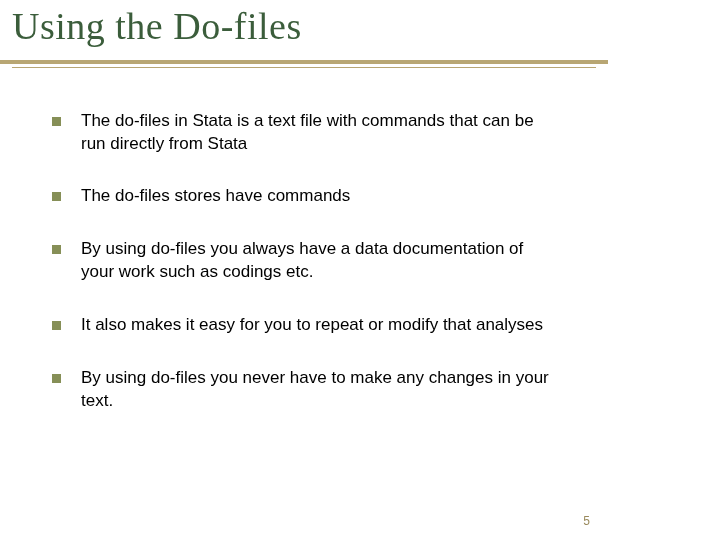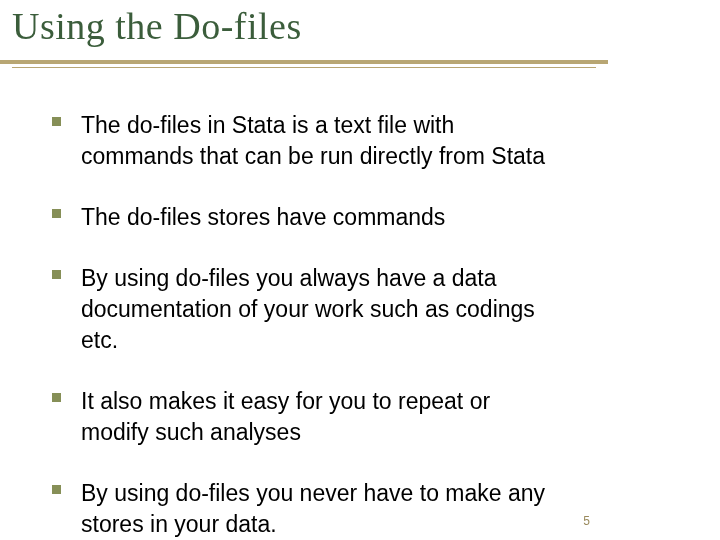--- a/index.html
+++ b/index.html
@@ -50,21 +50,21 @@
   }
   .bullet-marker {
     width: 9px;
     height: 9px;
     background: #868f57;
     flex: 0 0 auto;
     margin-top: 7px;
     margin-right: 20px;
   }
   .bullet-text {
-    font-size: 23px;
+    font-size: 17px;
     color: #000000;
     line-height: 1.35;
     flex: 1 1 auto;
   }
   .page-number {
     position: absolute;
     right: 18px;
     bottom: 12px;
     font-size: 12px;
     color: #9a8a5c;
@@ -90,22 +90,22 @@
     <div class="bullet-item">
       <div class="bullet-marker"></div>
       <div class="bullet-text">The do-files stores have commands</div>
     </div>
     <div class="bullet-item">
       <div class="bullet-marker"></div>
       <div class="bullet-text">By using do-files you always have a data documentation of your work such as codings etc.</div>
     </div>
     <div class="bullet-item">
       <div class="bullet-marker"></div>
-      <div class="bullet-text">It also makes it easy for you to repeat or modify such analyses</div>
+      <div class="bullet-text">It also makes it easy for you to repeat or modify that analyses</div>
     </div>
     <div class="bullet-item">
       <div class="bullet-marker"></div>
-      <div class="bullet-text">By using do-files you never have to make any stores in your data.</div>
+      <div class="bullet-text">By using do-files you never have to make any changes in your text.</div>
     </div>
   </div>
 
   <div class="page-number">5</div>
 </div>
 
 </body></html>

